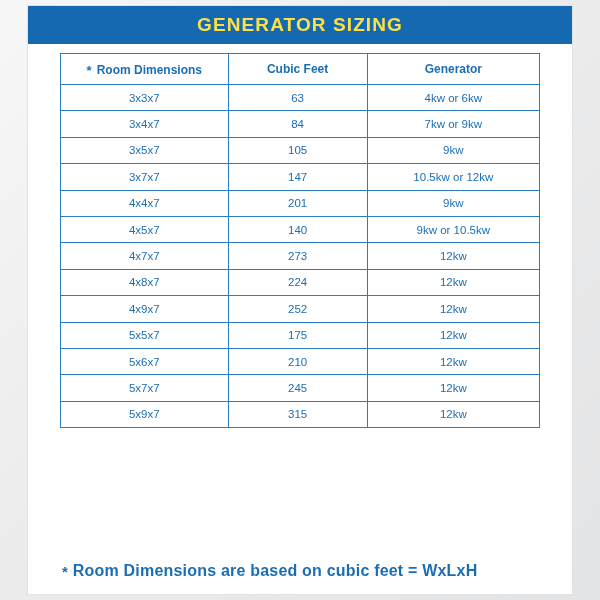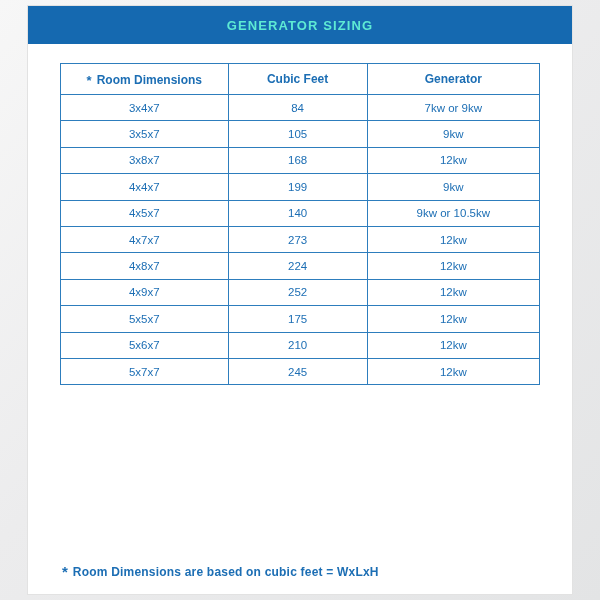--- a/index.html
+++ b/index.html
@@ -33,28 +33,28 @@
   }
   .title-bar {
     background: #1569b0;
     height: 38px;
     display: flex;
     align-items: center;
     justify-content: center;
     flex: none;
   }
   .title-bar .title-text {
-    color: #5eead4;
-    font-size: 13px;
+    color: #fde047;
+    font-size: 19px;
     font-weight: bold;
     letter-spacing: 1.1px;
   }
   .table-wrap {
     flex: 1 1 auto;
-    padding: 19px 32px 0 32px;
+    padding: 9px 32px 0 32px;
     box-sizing: border-box;
   }
   table.sizing {
     width: 100%;
     border-collapse: collapse;
     table-layout: fixed;
   }
   table.sizing th, table.sizing td {
     border: 1px solid #2d7dbd;
     text-align: center;
@@ -83,21 +83,21 @@
   }
   .footnote {
     flex: none;
     padding: 10px 34px 14px 34px;
     box-sizing: border-box;
     display: flex;
     align-items: center;
   }
   .footnote .note-text {
     color: #1c6eb4;
-    font-size: 12px;
+    font-size: 16px;
     font-weight: bold;
     letter-spacing: 0.2px;
   }
   .footnote .asterisk {
     font-size: 15px;
     top: 0;
   }
 </style>
 </head>
 <body>
@@ -115,37 +115,42 @@
           <tr>
             <th class="col-room">
               <span class="asterisk">*</span><span>Room Dimensions</span>
             </th>
             <th class="col-cubic">Cubic Feet</th>
             <th class="col-gen">Generator</th>
           </tr>
         </thead>
         <tbody id="table-body">
             <tr>
+              <td>3x3x7</td>
+              <td>63</td>
+              <td>4kw or 6kw</td>
+            </tr>
+            <tr>
               <td>3x4x7</td>
               <td>84</td>
               <td>7kw or 9kw</td>
             </tr>
             <tr>
               <td>3x5x7</td>
               <td>105</td>
               <td>9kw</td>
             </tr>
             <tr>
-              <td>3x8x7</td>
-              <td>168</td>
-              <td>12kw</td>
+              <td>3x7x7</td>
+              <td>147</td>
+              <td>10.5kw or 12kw</td>
             </tr>
             <tr>
               <td>4x4x7</td>
-              <td>199</td>
+              <td>201</td>
               <td>9kw</td>
             </tr>
             <tr>
               <td>4x5x7</td>
               <td>140</td>
               <td>9kw or 10.5kw</td>
             </tr>
             <tr>
               <td>4x7x7</td>
               <td>273</td>
@@ -167,20 +172,25 @@
               <td>12kw</td>
             </tr>
             <tr>
               <td>5x6x7</td>
               <td>210</td>
               <td>12kw</td>
             </tr>
             <tr>
               <td>5x7x7</td>
               <td>245</td>
+              <td>12kw</td>
+            </tr>
+            <tr>
+              <td>5x9x7</td>
+              <td>315</td>
               <td>12kw</td>
             </tr>
           </tbody>
       </table>
     </div>
 
     <div class="footnote">
       <span class="asterisk">*</span>
       <span class="note-text">Room Dimensions are based on cubic feet = WxLxH</span>
     </div>

